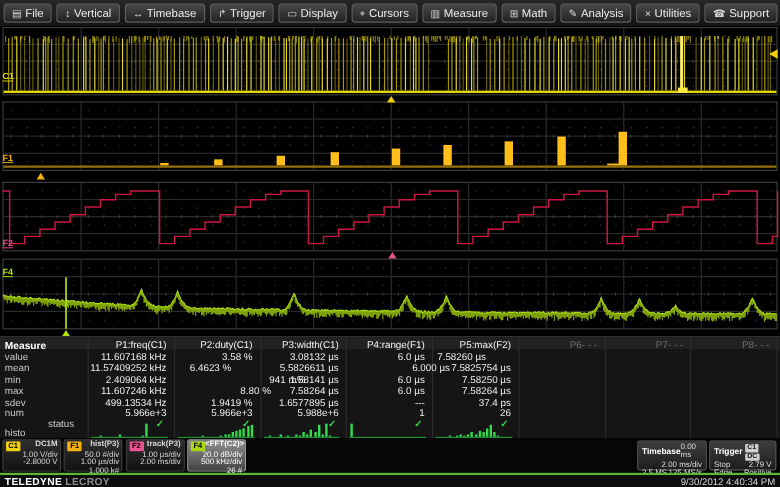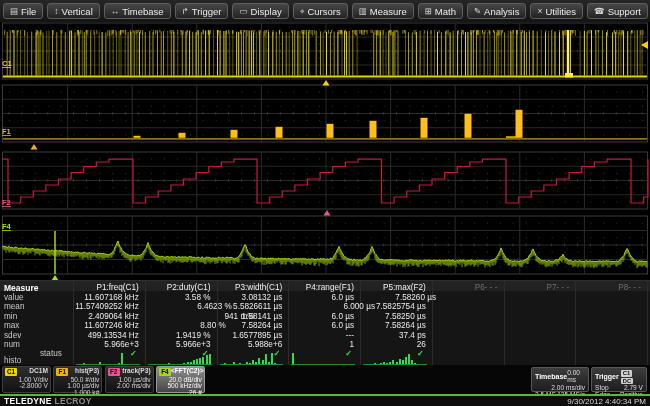--- a/index.html
+++ b/index.html
@@ -227,21 +227,21 @@
       <div class="m-abs m-val" style="left: 73px; top: 49.5px; width: 65.76px;">499.13534 Hz</div>
       <div class="m-abs m-val" style="left: 73px; top: 59px; width: 65.76px;">5.966e+3</div>
       <div class="m-abs m-check" style="left: 73px; top: 67px; width: 63.76px;">✓</div>
       <div class="histo-base" style="left: 76px; top: 83px; width: 63.76px;"></div>
       <div class="histo-bar" style="left: 83.3px; top: 81.8px; height: 1.2px;"></div>
       <div class="histo-bar" style="left: 99px; top: 80.6px; height: 2.4px;"></div>
       <div class="histo-bar" style="left: 117.9px; top: 81.8px; height: 1.2px;"></div>
       <div class="histo-bar" style="left: 121.1px; top: 72px; height: 11px;"></div>
       <div class="m-abs m-header" style="left: 144.76px; top: 1.5px; width: 65.76px;">P2:duty(C1)</div>
       <div class="m-abs m-val" style="left: 144.76px; top: 11.5px; width: 65.76px;">3.58 %</div>
-      <div class="m-abs m-val" style="left: 144.76px; top: 21px; width: 87px;">6.4623 %</div>
+      <div class="m-abs m-val" style="left: 144.76px; top: 21px; width: 48px;">6.4623 %</div>
       <div class="m-abs m-val" style="left: 144.76px; top: 30.5px; width: 65.76px; margin-left: 44px;">941 m%</div>
       <div class="m-abs m-val" style="left: 144.76px; top: 40px; width: 81px;">8.80 %</div>
       <div class="m-abs m-val" style="left: 144.76px; top: 49.5px; width: 65.76px;">1.9419 %</div>
       <div class="m-abs m-val" style="left: 144.76px; top: 59px; width: 65.76px;">5.966e+3</div>
       <div class="m-abs m-check" style="left: 144.76px; top: 67px; width: 63.76px;">✓</div>
       <div class="histo-base" style="left: 147.76px; top: 83px; width: 63.76px;"></div>
       <div class="histo-bar" style="left: 167.7px; top: 81.8px; height: 1.2px;"></div>
       <div class="histo-bar" style="left: 183.4px; top: 81.8px; height: 1.2px;"></div>
       <div class="histo-bar" style="left: 186.6px; top: 80.6px; height: 2.4px;"></div>
       <div class="histo-bar" style="left: 189.7px; top: 80.6px; height: 2.4px;"></div>
@@ -277,21 +277,21 @@
       <div class="m-abs m-val" style="left: 288.28px; top: 11.5px; width: 65.76px;">6.0 µs</div>
       <div class="m-abs m-val" style="left: 288.28px; top: 21px; width: 65.76px; margin-left: 21px;">6.000 µs</div>
       <div class="m-abs m-val" style="left: 288.28px; top: 30.5px; width: 65.76px;">6.0 µs</div>
       <div class="m-abs m-val" style="left: 288.28px; top: 40px; width: 65.76px;">6.0 µs</div>
       <div class="m-abs m-val" style="left: 288.28px; top: 49.5px; width: 65.76px;">---</div>
       <div class="m-abs m-val" style="left: 288.28px; top: 59px; width: 65.76px;">1</div>
       <div class="m-abs m-check" style="left: 288.28px; top: 67px; width: 63.76px;">✓</div>
       <div class="histo-base" style="left: 291.28px; top: 83px; width: 63.76px;"></div>
       <div class="histo-bar" style="left: 292.3px; top: 72px; height: 11px;"></div>
       <div class="m-abs m-header" style="left: 360.04px; top: 1.5px; width: 65.76px;">P5:max(F2)</div>
-      <div class="m-abs m-val" style="left: 360.04px; top: 11.5px; width: 76px;">7.58260 µs</div>
+      <div class="m-abs m-val" style="left: 360.04px; top: 11.5px; width: 45px;">7.58260 µs</div>
       <div class="m-abs m-val" style="left: 360.04px; top: 21px; width: 65.76px;">7.5825754 µs</div>
       <div class="m-abs m-val" style="left: 360.04px; top: 30.5px; width: 65.76px;">7.58250 µs</div>
       <div class="m-abs m-val" style="left: 360.04px; top: 40px; width: 65.76px;">7.58264 µs</div>
       <div class="m-abs m-val" style="left: 360.04px; top: 49.5px; width: 65.76px;">37.4 ps</div>
       <div class="m-abs m-val" style="left: 360.04px; top: 59px; width: 65.76px;">26</div>
       <div class="m-abs m-check" style="left: 360.04px; top: 67px; width: 63.76px;">✓</div>
       <div class="histo-base" style="left: 363.04px; top: 83px; width: 63.76px;"></div>
       <div class="histo-bar" style="left: 373.5px; top: 81.8px; height: 1.2px;"></div>
       <div class="histo-bar" style="left: 379.8px; top: 81.8px; height: 1.2px;"></div>
       <div class="histo-bar" style="left: 382.9px; top: 80.6px; height: 2.4px;"></div>

